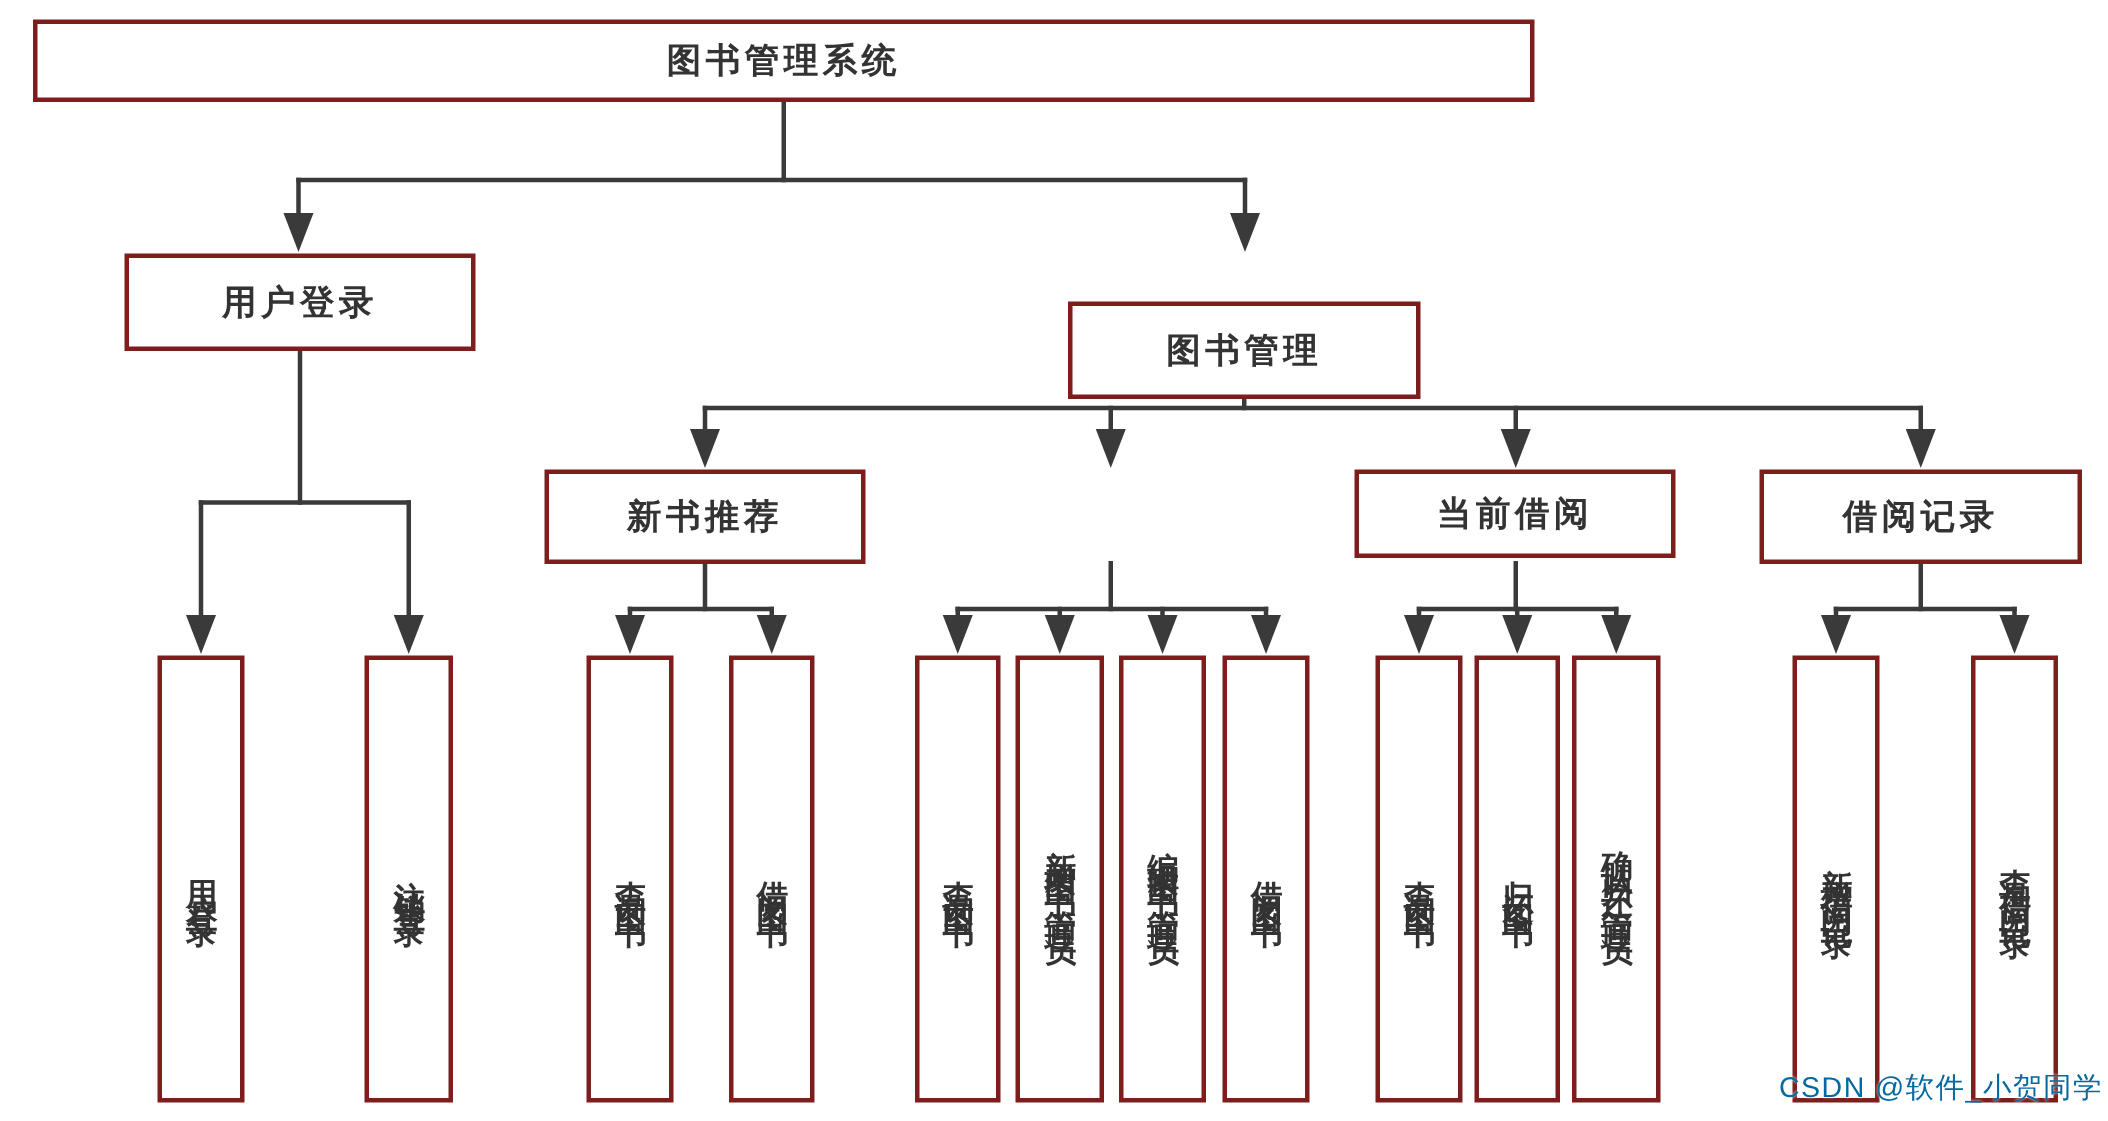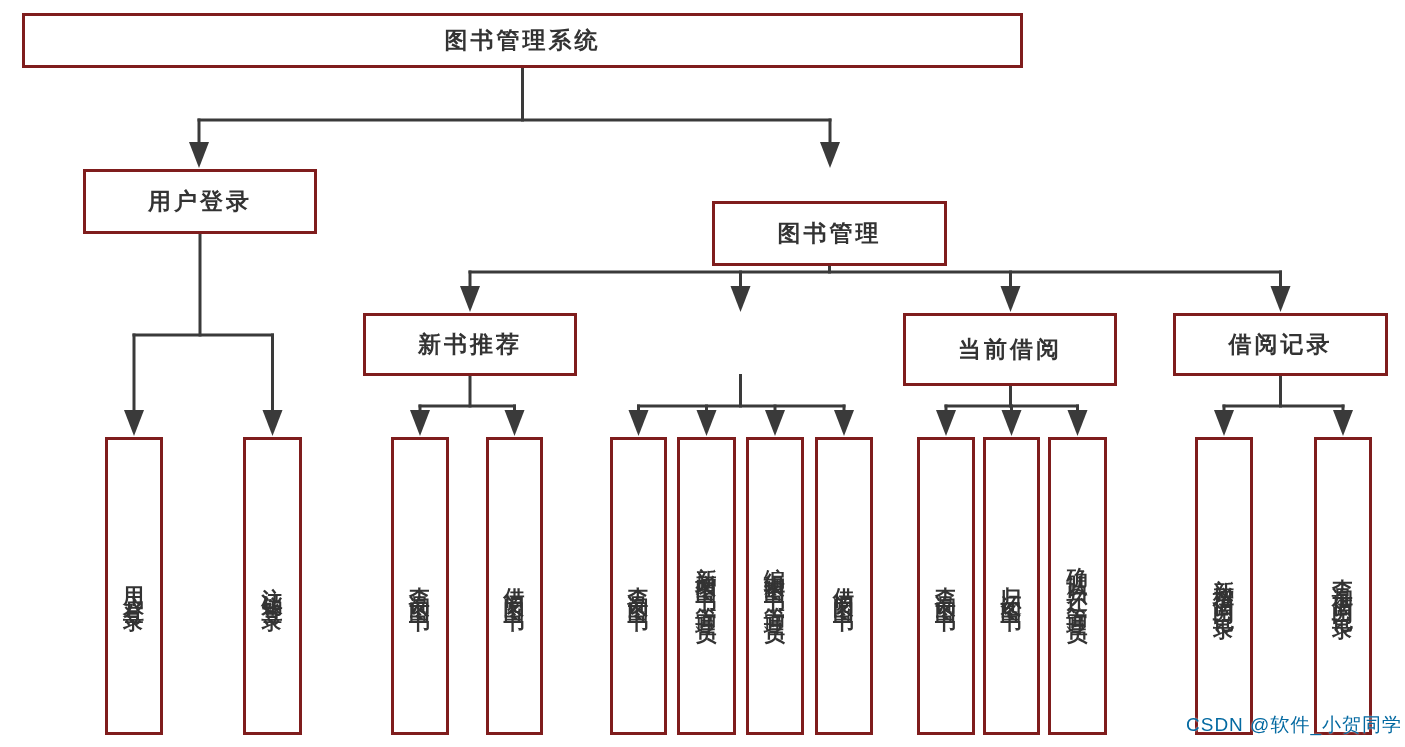--- a/index.html
+++ b/index.html
@@ -45,21 +45,21 @@
     line-height: 1;
   }
   
   .n-root          { left: 22px;   top: 13px;  width: 1001px; height: 55px; }
   
   .n-user-login    { left: 83px;   top: 169px; width: 234px;  height: 65px; }
   .n-book-mgmt     { left: 712px;  top: 169px; width: 235px;  height: 65px; margin-top: 32px; }
   
   .n-new-book-rec  { left: 363px;  top: 313px; width: 214px;  height: 63px; }
   .n-book-borrow   { left: 633px;  top: 313px; width: 215px;  height: 63px; }
-  .n-cur-borrow    { left: 903px;  top: 313px; width: 214px;  height: 73px; }
+  .n-cur-borrow    { left: 903px;  top: 313px; width: 214px;  height: 59px; }
   .n-borrow-rec    { left: 1173px; top: 313px; width: 215px;  height: 63px; }
   
   .n-ul-login      { left: 105px;  width: 58px; }
   .n-ul-logout     { left: 243px;  width: 59px; }
   .n-nbr-query     { left: 391px;  width: 58px; }
   .n-nbr-borrow    { left: 486px;  width: 57px; }
   .n-bb-query      { left: 610px;  width: 57px; }
   .n-bb-add        { left: 677px;  width: 59px; }
   .n-bb-edit       { left: 746px;  width: 58px; }
   .n-bb-borrow     { left: 815px;  width: 58px; }

